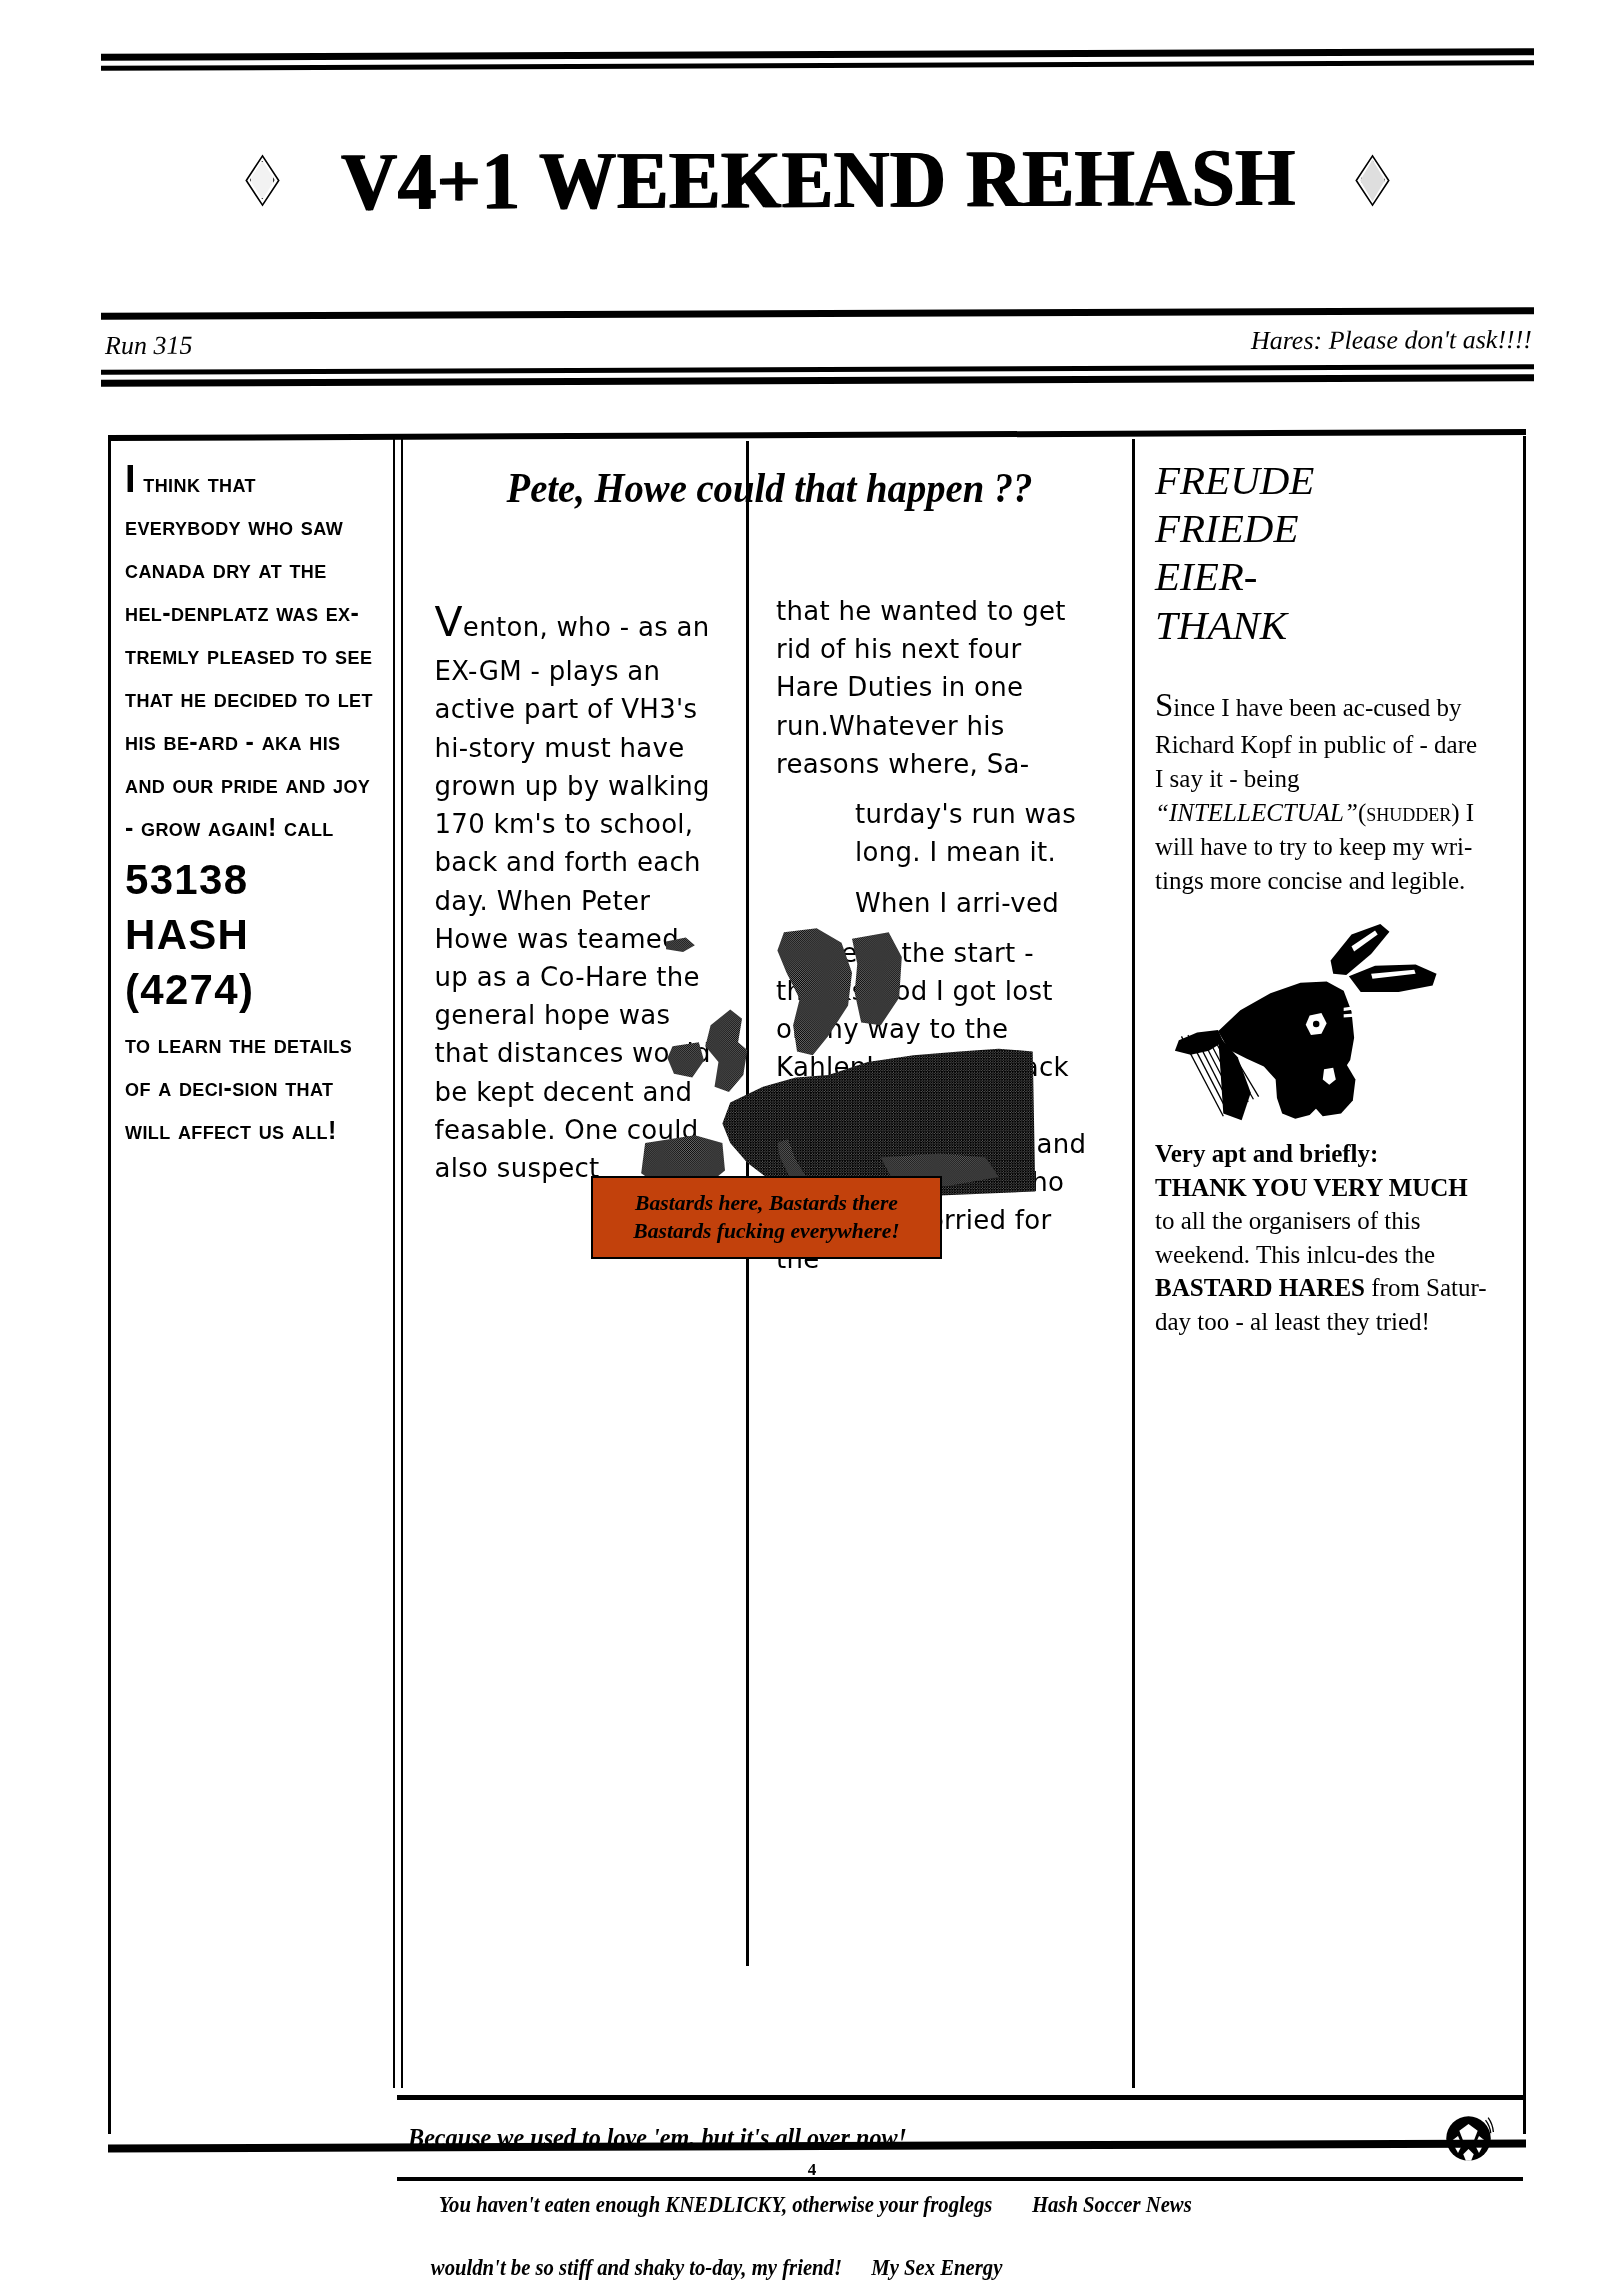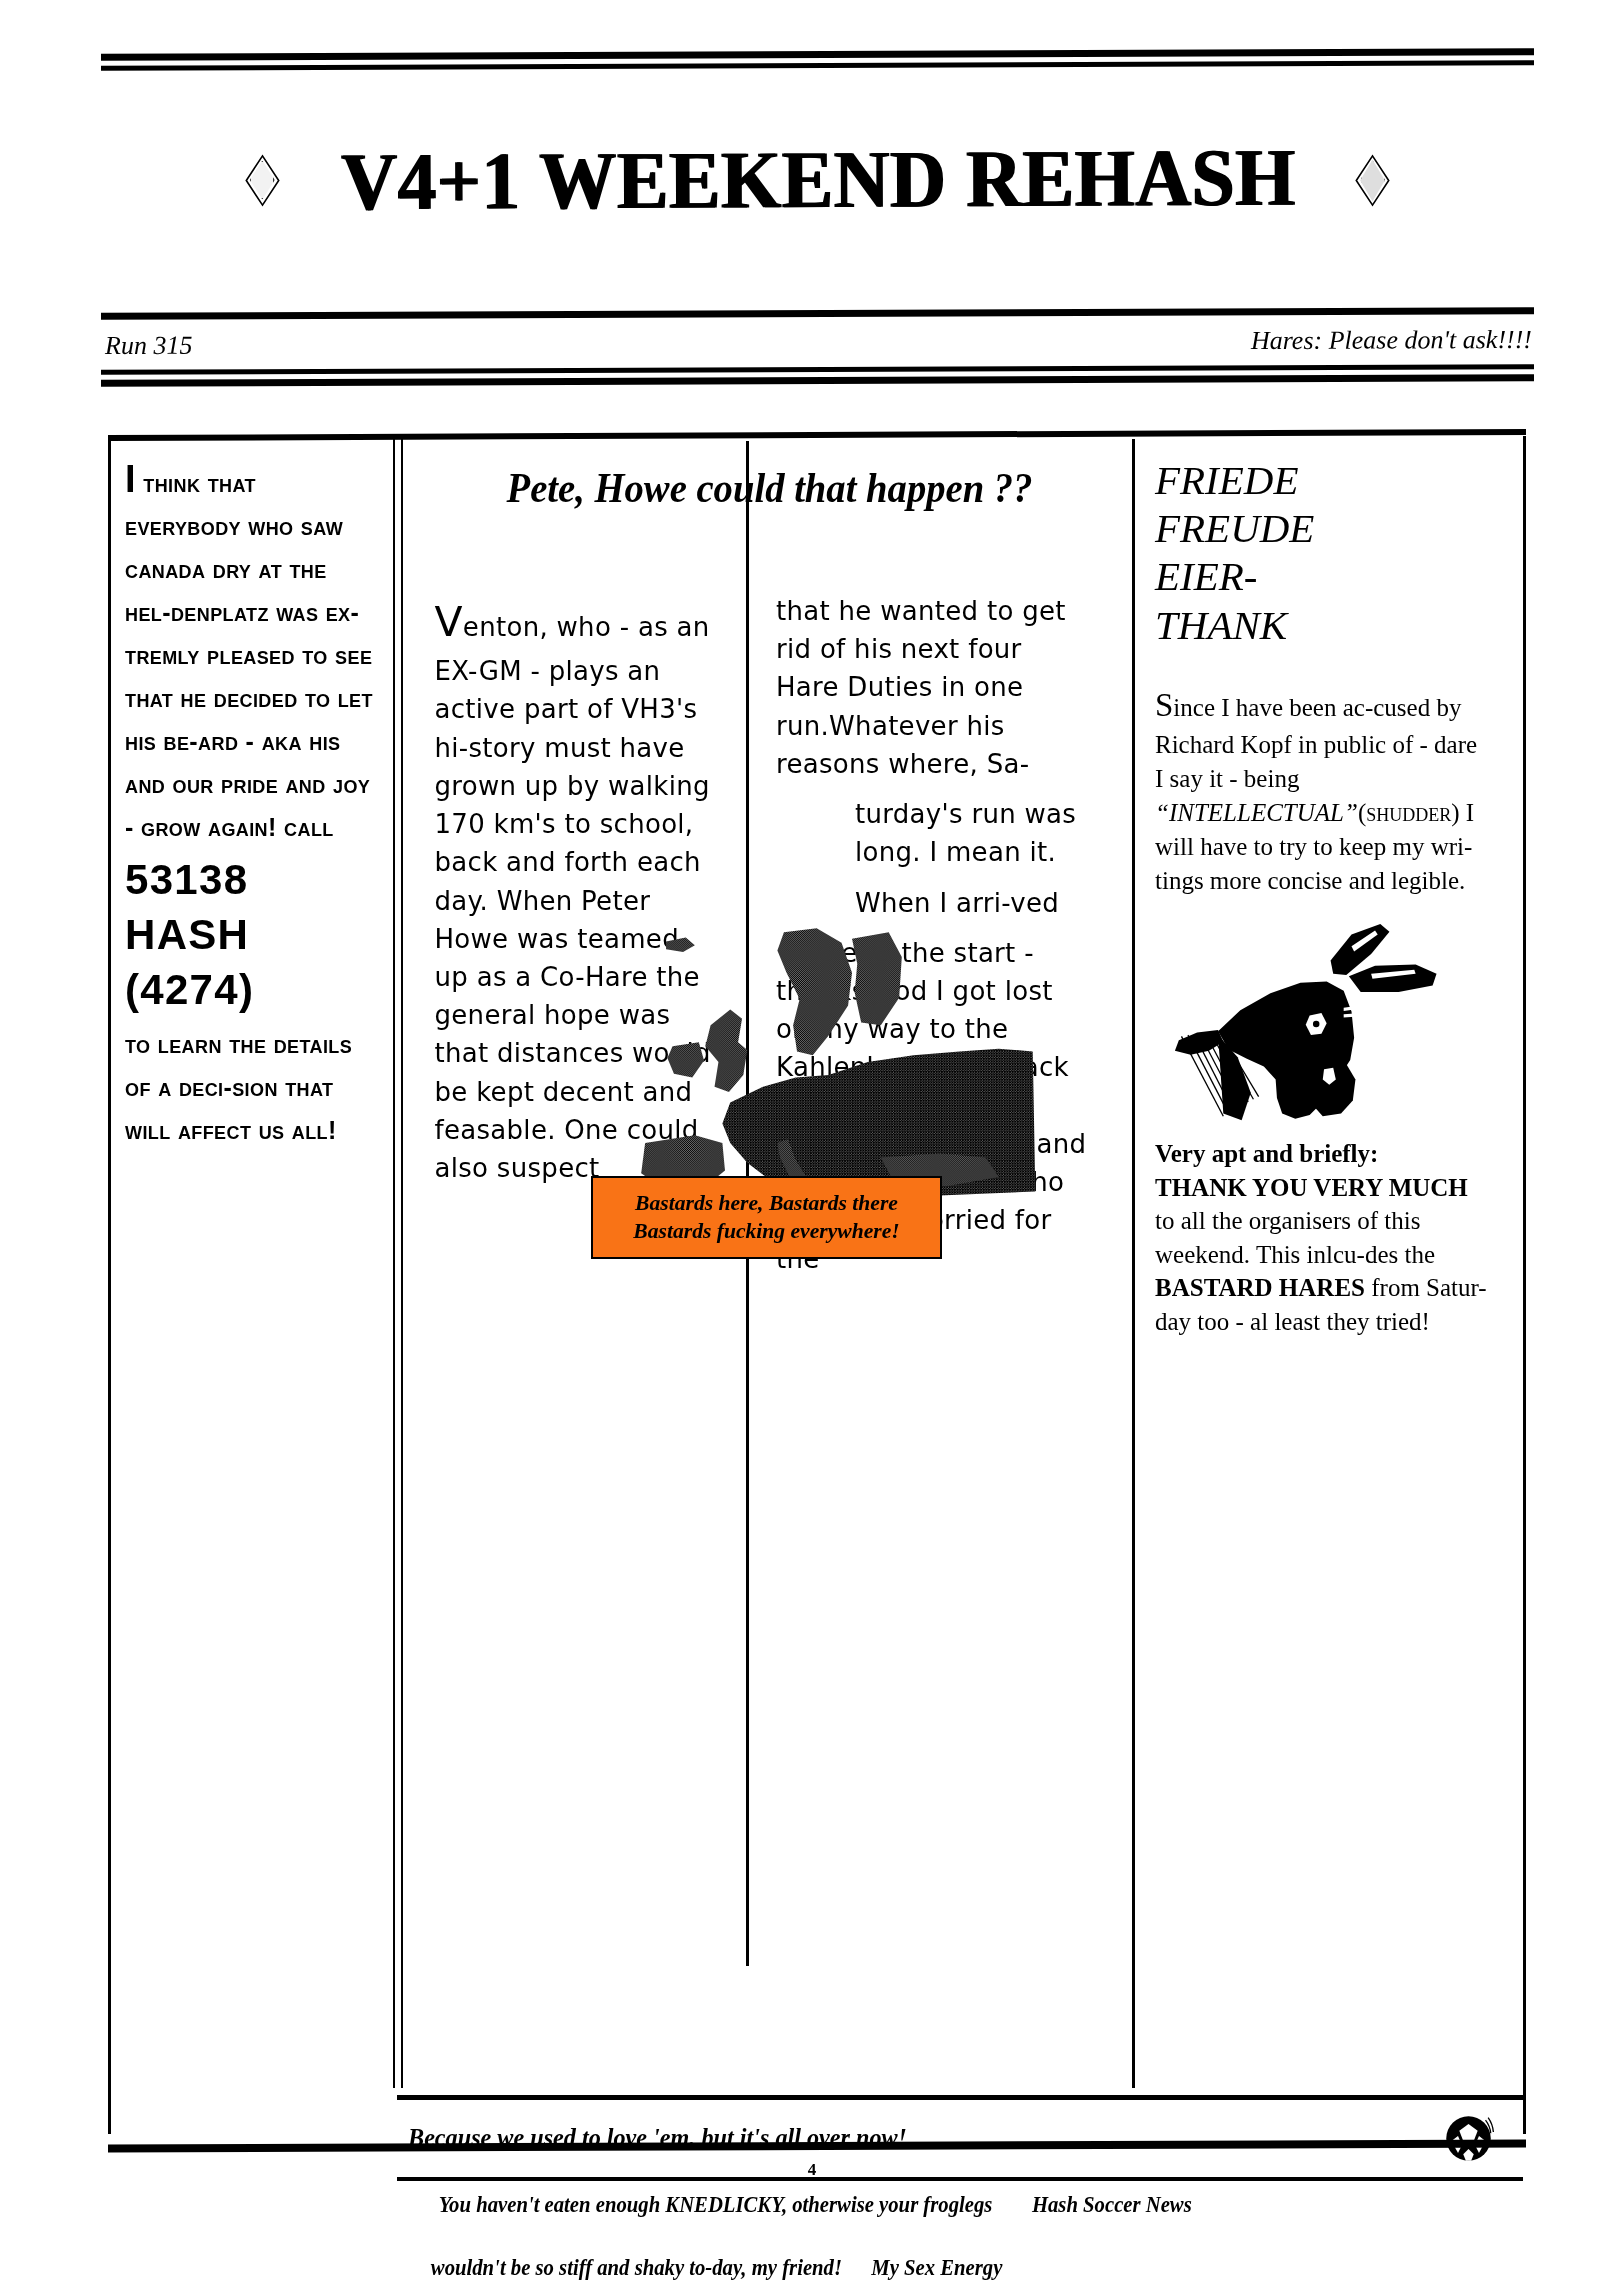--- a/index.html
+++ b/index.html
@@ -249,21 +249,21 @@
   }
   .map-wrap svg { display: block; }
 
   .bastards-box {
     position: absolute;
     left: 175px;
     top: 596px;
     width: 347px;
     height: 79px;
     border: 2px solid #000;
-    background: #f97316;
+    background: #c2410c;
     display: flex;
     flex-direction: column;
     align-items: center;
     justify-content: center;
   }
   .bastards-box div {
     font-family: "Liberation Serif", serif;
     font-style: italic;
     font-weight: 700;
     font-size: 21.6px;
@@ -489,22 +489,22 @@
 
         <div class="bastards-box">
           <div>Bastards here, Bastards there</div>
           <div>Bastards fucking everywhere!</div>
         </div>
       </div>
     </div>
 
     <div class="col-right">
       <div class="right-headline">
+        <div>FREUDE</div>
         <div>FRIEDE</div>
-        <div>FREUDE</div>
         <div>EIER-</div>
         <div>THANK</div>
       </div>
 
       <div class="right-body"><span class="big1">S</span><span>ince I have been ac-cused by Richard Kopf in public of - dare I say it - being </span><span class="it">“INTELLECTUAL”</span><span>(</span><span class="sc">shudder</span><span>)</span><span> I will have to try to keep my wri-tings more concise and legible.</span></div>
 
       <div class="donkey-wrap">
         <svg width="308" height="208" viewBox="0 0 470 318">
           <g fill="#000">
 

